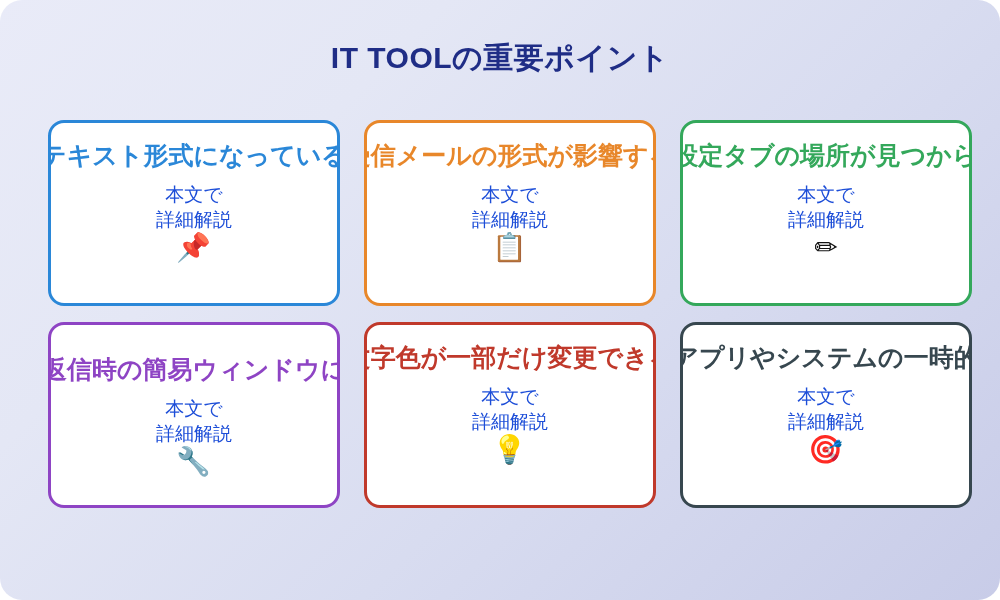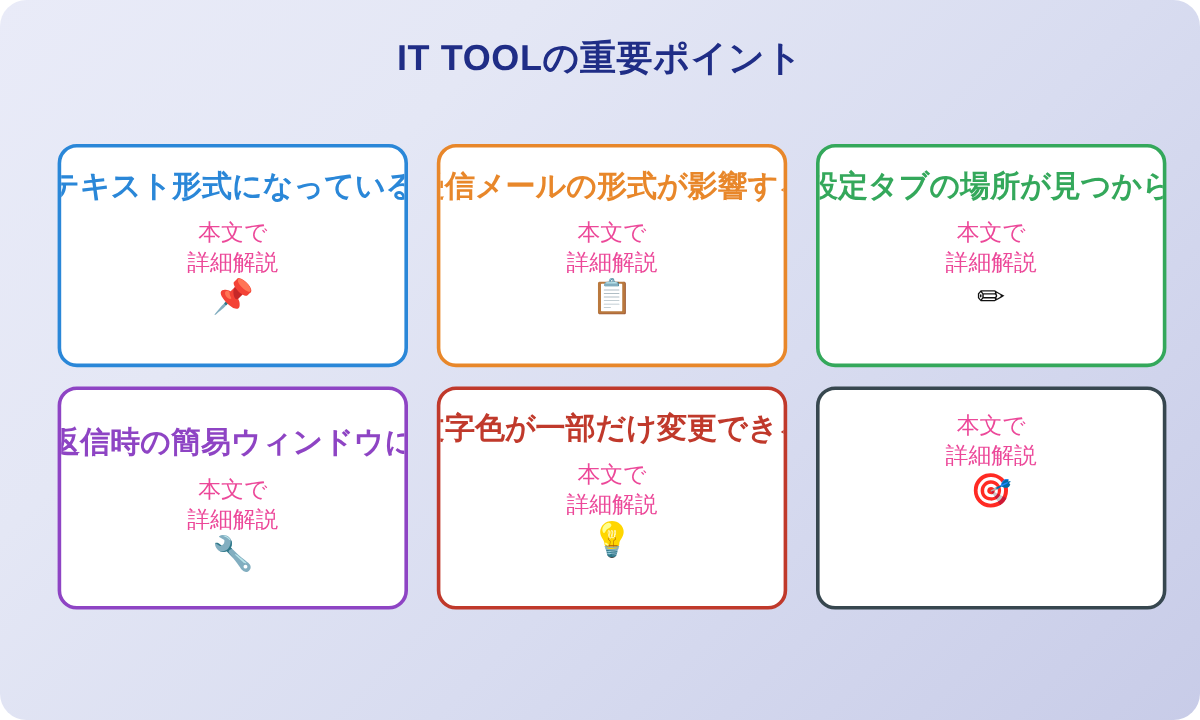--- a/index.html
+++ b/index.html
@@ -19,21 +19,21 @@
     width: 1000px;
     height: 600px;
     box-sizing: border-box;
     border-radius: 22px;
     background: linear-gradient(135deg, #e9ebf8 0%, #e4e7f5 28%, #d8dcf0 60%, #c8cce8 100%);
     overflow: hidden;
   }
 
   #page-title {
     position: absolute;
-    top: 28px;
+    top: 38px;
     left: 0;
     width: 1000px;
     text-align: center;
     font-size: 30px;
     font-weight: bold;
     color: #1f2d86;
     letter-spacing: 0.5px;
     white-space: nowrap;
   }
 
@@ -71,21 +71,21 @@
     line-height: 1.15;
     white-space: nowrap;
     text-align: center;
     flex: 0 0 auto;
     margin-bottom: 12px;
   }
 
   .card-body {
     font-size: 19px;
     line-height: 1.32;
-    color: #ec4899;
+    color: #1d4ed8;
     text-align: center;
     white-space: pre-line;
     font-weight: normal;
   }
 
   .card-icon {
     margin-top: 2px;
     font-size: 28px;
     line-height: 1;
     color: #111111;
@@ -132,19 +132,20 @@
     </div>
 
     <div class="card" style="border-color: rgb(192, 57, 43);">
       <div class="card-title" style="color: rgb(192, 57, 43);">文字色が一部だけ変更できる</div>
       <div class="card-body">本文で
 詳細解説</div>
       <div class="card-icon">💡</div>
     </div>
 
     <div class="card" style="border-color: rgb(55, 71, 79);">
+      <div class="card-title" style="color: rgb(55, 71, 79);">アプリやシステムの一時的</div>
       <div class="card-body">本文で
 詳細解説</div>
       <div class="card-icon">🎯</div>
     </div>
 
   </div>
 </div>
 
 </body></html>

